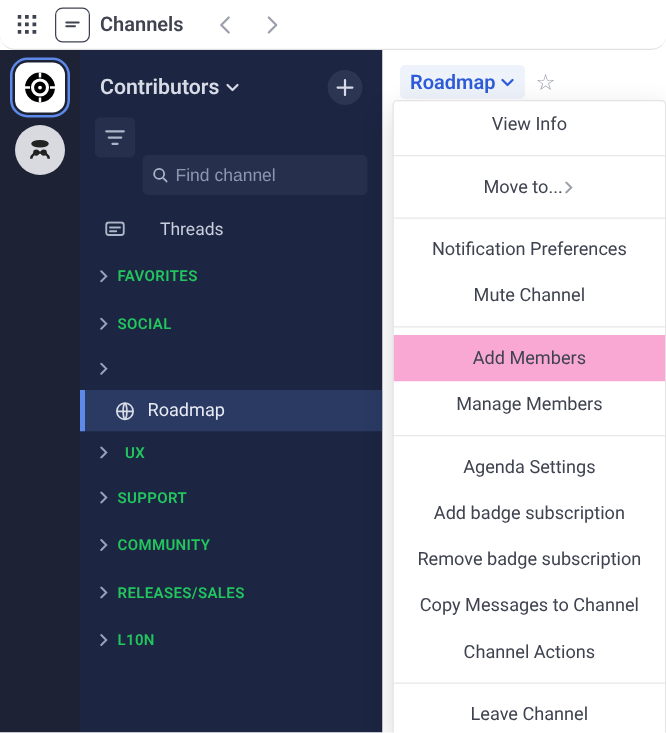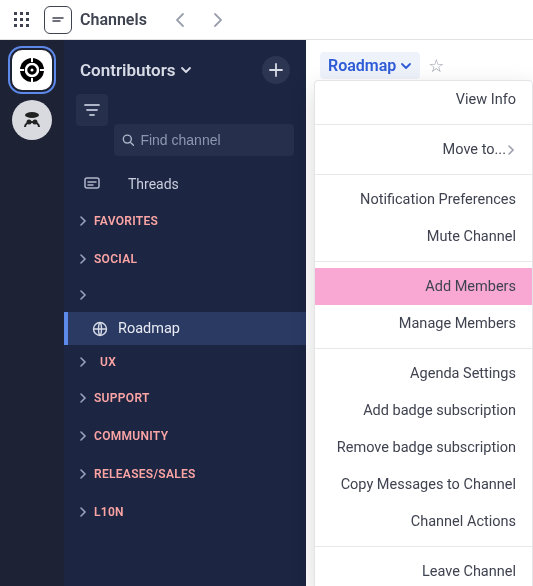--- a/index.html
+++ b/index.html
@@ -1,47 +1,47 @@
 <!DOCTYPE html>
 <html><head>
 <meta charset="utf-8">
 <style>
   * { box-sizing: border-box; margin: 0; padding: 0; }
   body { font-family: -apple-system, BlinkMacSystemFont, "Segoe UI", Roboto, sans-serif; width: 533px; height: 586px; overflow: hidden; background: #fff; }
-  .topbar { height: 40px; background: #fff; border-bottom: 1px solid #e1e1e1; display: flex; align-items: center; padding: 0 8px; gap: 8px; }
+  .topbar { height: 40px; background: #fff; border-bottom: 1px solid #e1e1e1; display: flex; align-items: center; padding: 0 8px; gap: 8px; border-radius: 12px; }
   .topbar .icon-btn { width: 28px; height: 28px; display: flex; align-items: center; justify-content: center; border-radius: 4px; cursor: pointer; color: #3f4350; }
   .topbar .title { font-size: 16px; font-weight: 600; color: #3f4350; margin-right: 12px; }
   .topbar .chat-icon { border: 1.5px solid #3f4350; border-radius: 6px; padding: 1px 2px; }
   .main { display: flex; height: 546px; }
   .rail { width: 64px; background: #1e2235; display: flex; flex-direction: column; align-items: center; padding-top: 10px; gap: 10px; }
   .rail-item { width: 40px; height: 40px; border-radius: 10px; display: flex; align-items: center; justify-content: center; background: #fff; position: relative; }
   .rail-item.active { outline: 2px solid #5d89ea; outline-offset: 2px; }
   .rail-item.round { border-radius: 50%; background: #d8dadf; }
   .sidebar { width: 242px; background: #1c2541; color: #d7dbe6; display: flex; flex-direction: column; }
   .sb-header { display: flex; align-items: center; justify-content: space-between; padding: 16px 16px 10px 16px; }
   .sb-title { font-size: 17px; font-weight: 600; display: flex; align-items: center; gap: 4px; }
   .plus-btn { width: 28px; height: 28px; border-radius: 50%; background: #2c3552; display: flex; align-items: center; justify-content: center; cursor: pointer; color: #d7dbe6; }
   .sb-search { display: flex; gap: 6px; padding: 0 12px 10px 12px; }
   .filter-btn { width: 32px; height: 32px; background: #26304d; border-radius: 4px; display: flex; align-items: center; justify-content: center; cursor: pointer; color: #aeb5c8; }
   .search-box { flex: 1; height: 32px; background: #26304d; border-radius: 4px; display: flex; align-items: center; padding: 0 8px; gap: 6px; color: #aeb5c8; margin-top: 30px; }
   .search-box input { background: transparent; border: none; outline: none; color: #d7dbe6; font-size: 14px; width: 100%; }
   .search-box input::placeholder { color: #8e97af; }
   .threads-row { display: flex; align-items: center; gap: 28px; padding: 10px 20px; font-size: 14px; color: #c9cfde; cursor: pointer; }
   .categories { overflow-y: auto; }
   .cat { }
-  .cat-header { display: flex; align-items: center; gap: 6px; padding: 12px 12px 12px 14px; font-size: 12px; font-weight: 600; letter-spacing: .3px; color: #fca5a5; cursor: pointer; }
+  .cat-header { display: flex; align-items: center; gap: 6px; padding: 12px 12px 12px 14px; font-size: 12px; font-weight: 600; letter-spacing: .3px; color: #22c55e; cursor: pointer; }
   .cat-header.tight { padding: 10px 12px 10px 14px; gap: 12px; }
   .channel { display: flex; align-items: center; gap: 10px; padding: 8px 12px 8px 28px; font-size: 14.5px; color: #e8ebf3; cursor: pointer; }
   .channel.active { background: #2a3a63; border-left: 4px solid #5d89ea; padding-left: 24px; }
   .content { flex: 1; position: relative; background: #fff; }
   .content-header { display: flex; align-items: center; gap: 8px; padding: 12px 14px; }
   .chip { background: #eef2fb; color: #2e5bd7; font-weight: 600; font-size: 16px; padding: 4px 8px; border-radius: 4px; display: flex; align-items: center; gap: 4px; cursor: pointer; }
   .star { color: #9ca0ac; cursor: pointer; font-size: 18px; }
   .dropdown { position: absolute; top: 40px; left: 8px; right: 0; background: #fff; border: 1px solid #e4e4e7; border-radius: 4px; box-shadow: 0 8px 24px rgba(0,0,0,.15); }
-  .dd-item { padding: 10px 16px; font-size: 14.5px; color: #3f4350; cursor: pointer; display: flex; align-items: center; justify-content: flex-end; }
+  .dd-item { padding: 10px 16px; font-size: 14.5px; color: #3f4350; cursor: pointer; display: flex; align-items: center; justify-content: center; }
   .dd-item:hover, .dd-item.hover { background: #f9a8d4; }
   .dd-sep { height: 1px; background: #e7e8ec; margin: 6px 0; }
   svg { display: block; }
 </style>
 </head>
 <body>
 
 <div class="topbar">
   <div class="icon-btn">
     <svg width="16" height="16" viewBox="0 0 16 16">

